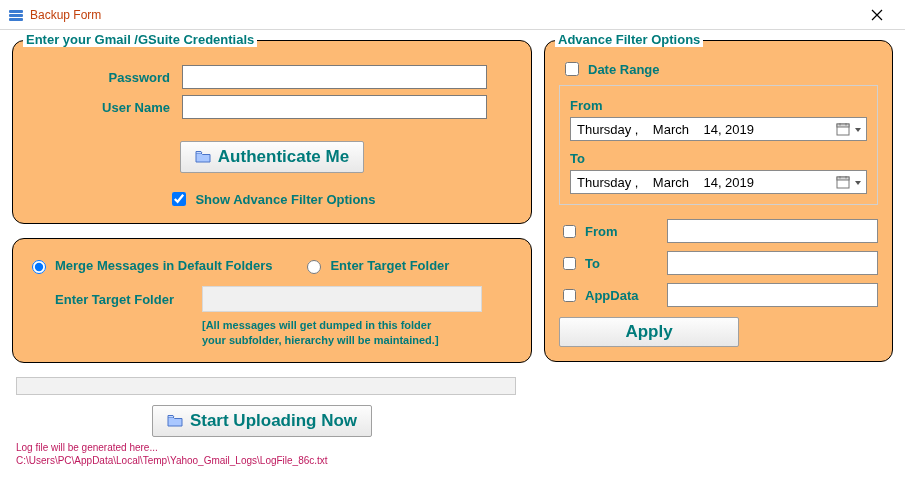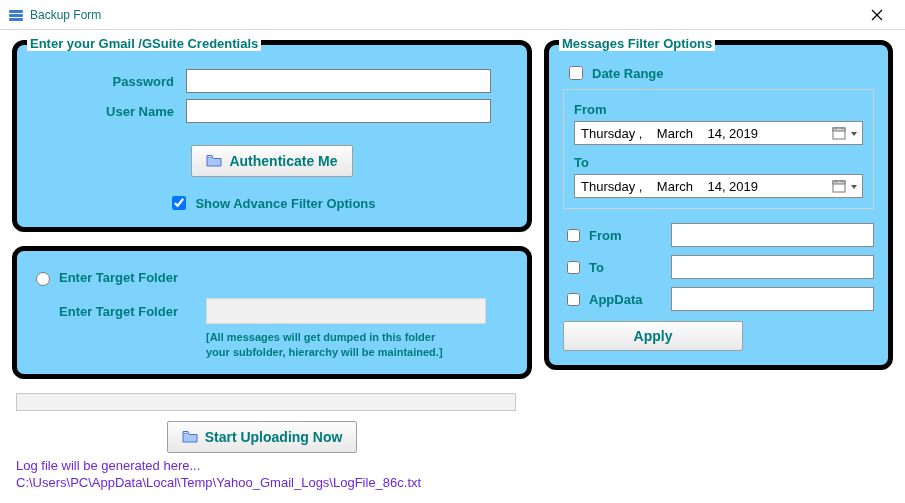--- a/index.html
+++ b/index.html
@@ -1,38 +1,38 @@
 <!DOCTYPE html>
 <html><head>
 <meta charset="utf-8">
 <style>
   * { box-sizing: border-box; font-family: "Segoe UI", Tahoma, Verdana, sans-serif; }
   body { margin: 0; background: #fff; width: 905px; height: 503px; overflow: hidden; font-size: 13px; }
 
   
   .titlebar { height: 30px; display: flex; align-items: center; padding: 0 8px; border-bottom: 1px solid #d9d9d9; }
   .titlebar .icon { width: 16px; height: 16px; margin-right: 6px; display: flex; align-items: center; justify-content: center; }
-  .titlebar .title { font-size: 12px; color: #0f766e; }
+  .titlebar .title { font-size: 12px; color: #c2410c; }
   .titlebar .spacer { flex: 1; }
   .titlebar .close { width: 40px; height: 28px; display: flex; align-items: center; justify-content: center; cursor: pointer; }
   .titlebar .close svg { width: 12px; height: 12px; }
 
   .content { display: flex; padding: 10px 12px 6px 12px; gap: 12px; }
   .left-col { width: 520px; }
   .right-col { flex: 1; }
 
   
-  .groupbox { border: 5px solid #000000; border-radius: 12px; position: relative; padding: 18px 14px 14px 14px; background: #7dd3fc; }
+  .groupbox { border: 1px solid #000000; border-radius: 12px; position: relative; padding: 18px 14px 14px 14px; background: #fdba74; }
   .groupbox .legend { position: absolute; top: -9px; left: 10px; background: #fff; padding: 0 3px; font-weight: bold; color: #007b7b; font-size: 13px; }
 
   .form-row { display: flex; align-items: center; margin: 6px 0; }
   .form-row .lbl { width: 155px; text-align: right; padding-right: 12px; font-weight: bold; color: #007b7b; font-size: 13px; }
   .form-row input.txt { flex: 1; max-width: 305px; height: 24px; border: 1px solid #7a7a7a; padding: 2px 4px; }
 
-  .btn { display: inline-flex; align-items: center; justify-content: center; height: 32px; padding: 0 14px; background: linear-gradient(#fdfdfd,#e8e8e8); border: 1px solid #a0a0a0; border-radius: 2px; color: #007b7b; font-weight: bold; cursor: pointer; font-size: 14px; }
+  .btn { display: inline-flex; align-items: center; justify-content: center; height: 32px; padding: 0 14px; background: linear-gradient(#fdfdfd,#e8e8e8); border: 1px solid #a0a0a0; border-radius: 2px; color: #007b7b; font-weight: bold; cursor: pointer; font-size: 17px; }
   .btn .bicon { width: 16px; height: 14px; margin-right: 7px; display: inline-flex; }
 
   .center { text-align: center; }
 
   .chk-row { display: inline-flex; align-items: center; gap: 6px; font-weight: bold; color: #007b7b; font-size: 13px; }
   .chk-row input[type=checkbox] { width: 14px; height: 14px; }
 
   .radio-row { display: flex; gap: 30px; margin-bottom: 12px; }
   .radio-item { display: inline-flex; align-items: center; gap: 6px; color: #007b7b; font-weight: bold; font-size: 13px; }
   .radio-item input[type=radio] { width: 14px; height: 14px; }
@@ -53,21 +53,21 @@
 
   .filter-row { display: flex; align-items: center; margin: 8px 0 6px 0; gap: 8px; }
   .filter-row .chkcell { display: inline-flex; align-items: center; gap: 6px; width: 100px; color: #007b7b; font-weight: bold; font-size: 13px; }
   .filter-row input.txt2 { flex: 1; height: 24px; border: 1px solid #8a8a8a; padding: 2px 4px; }
 
   .apply-row { display: flex; justify-content: flex-start; margin-top: 10px; }
   .apply-btn { width: 180px; height: 30px; }
 
   .progress { width: 500px; height: 18px; border: 1px solid #c8c8c8; background: #f2f2f2; margin: 14px 0 10px 4px; }
 
-  .log-text { font-size: 13px; color: #6d28d9; line-height: 1.35; padding: 4px 0 0 4px; }
+  .log-text { font-size: 10px; color: #be185d; line-height: 1.35; padding: 4px 0 0 4px; }
 </style>
 </head>
 <body>
 
 <div class="titlebar">
   <span class="icon">
     <svg viewBox="0 0 16 16">
         <g>
           <rect x="1" y="3" width="14" height="3" rx="1" fill="#3b7bd1"></rect>
           <rect x="1" y="7" width="14" height="3" rx="1" fill="#3b7bd1"></rect>
@@ -116,20 +116,24 @@
         <label class="chk-row">
           <input type="checkbox" checked="" style="">
           <span>Show Advance Filter Options</span>
         </label>
       </div>
     </div>
 
     <div class="groupbox">
       <div class="radio-row">
         <label class="radio-item">
+          <input type="radio" name="fld" checked="" style="">
+          <span>Merge Messages in Default Folders</span>
+        </label>
+        <label class="radio-item">
           <input type="radio" name="fld" style="">
           <span>Enter Target Folder</span>
         </label>
       </div>
       <div class="target-folder-row">
         <span class="lbl2">Enter Target Folder</span>
         <div class="disabled-input"></div>
       </div>
       <div class="hint">
         <span>[All messages will get dumped in this folder</span><br>
@@ -153,21 +157,21 @@
 
     <div class="log-text">
       <span>Log file will be generated here...</span><br>
       <span>C:\Users\PC\AppData\Local\Temp\Yahoo_Gmail_Logs\LogFile_86c.txt</span>
     </div>
 
   </div>
 
   <div class="right-col">
     <div class="groupbox" style="min-height:320px;">
-      <span class="legend">Messages Filter Options</span>
+      <span class="legend">Advance Filter Options</span>
 
       <label class="chk-row" style="margin-left:2px;">
         <input type="checkbox" style="">
         <span>Date Range</span>
       </label>
 
       <div class="date-block">
         <div class="date-sub">From</div>
         <div class="date-picker">
           <span class="dp-txt" style="white-space:pre;">Thursday ,    March    14, 2019</span>

